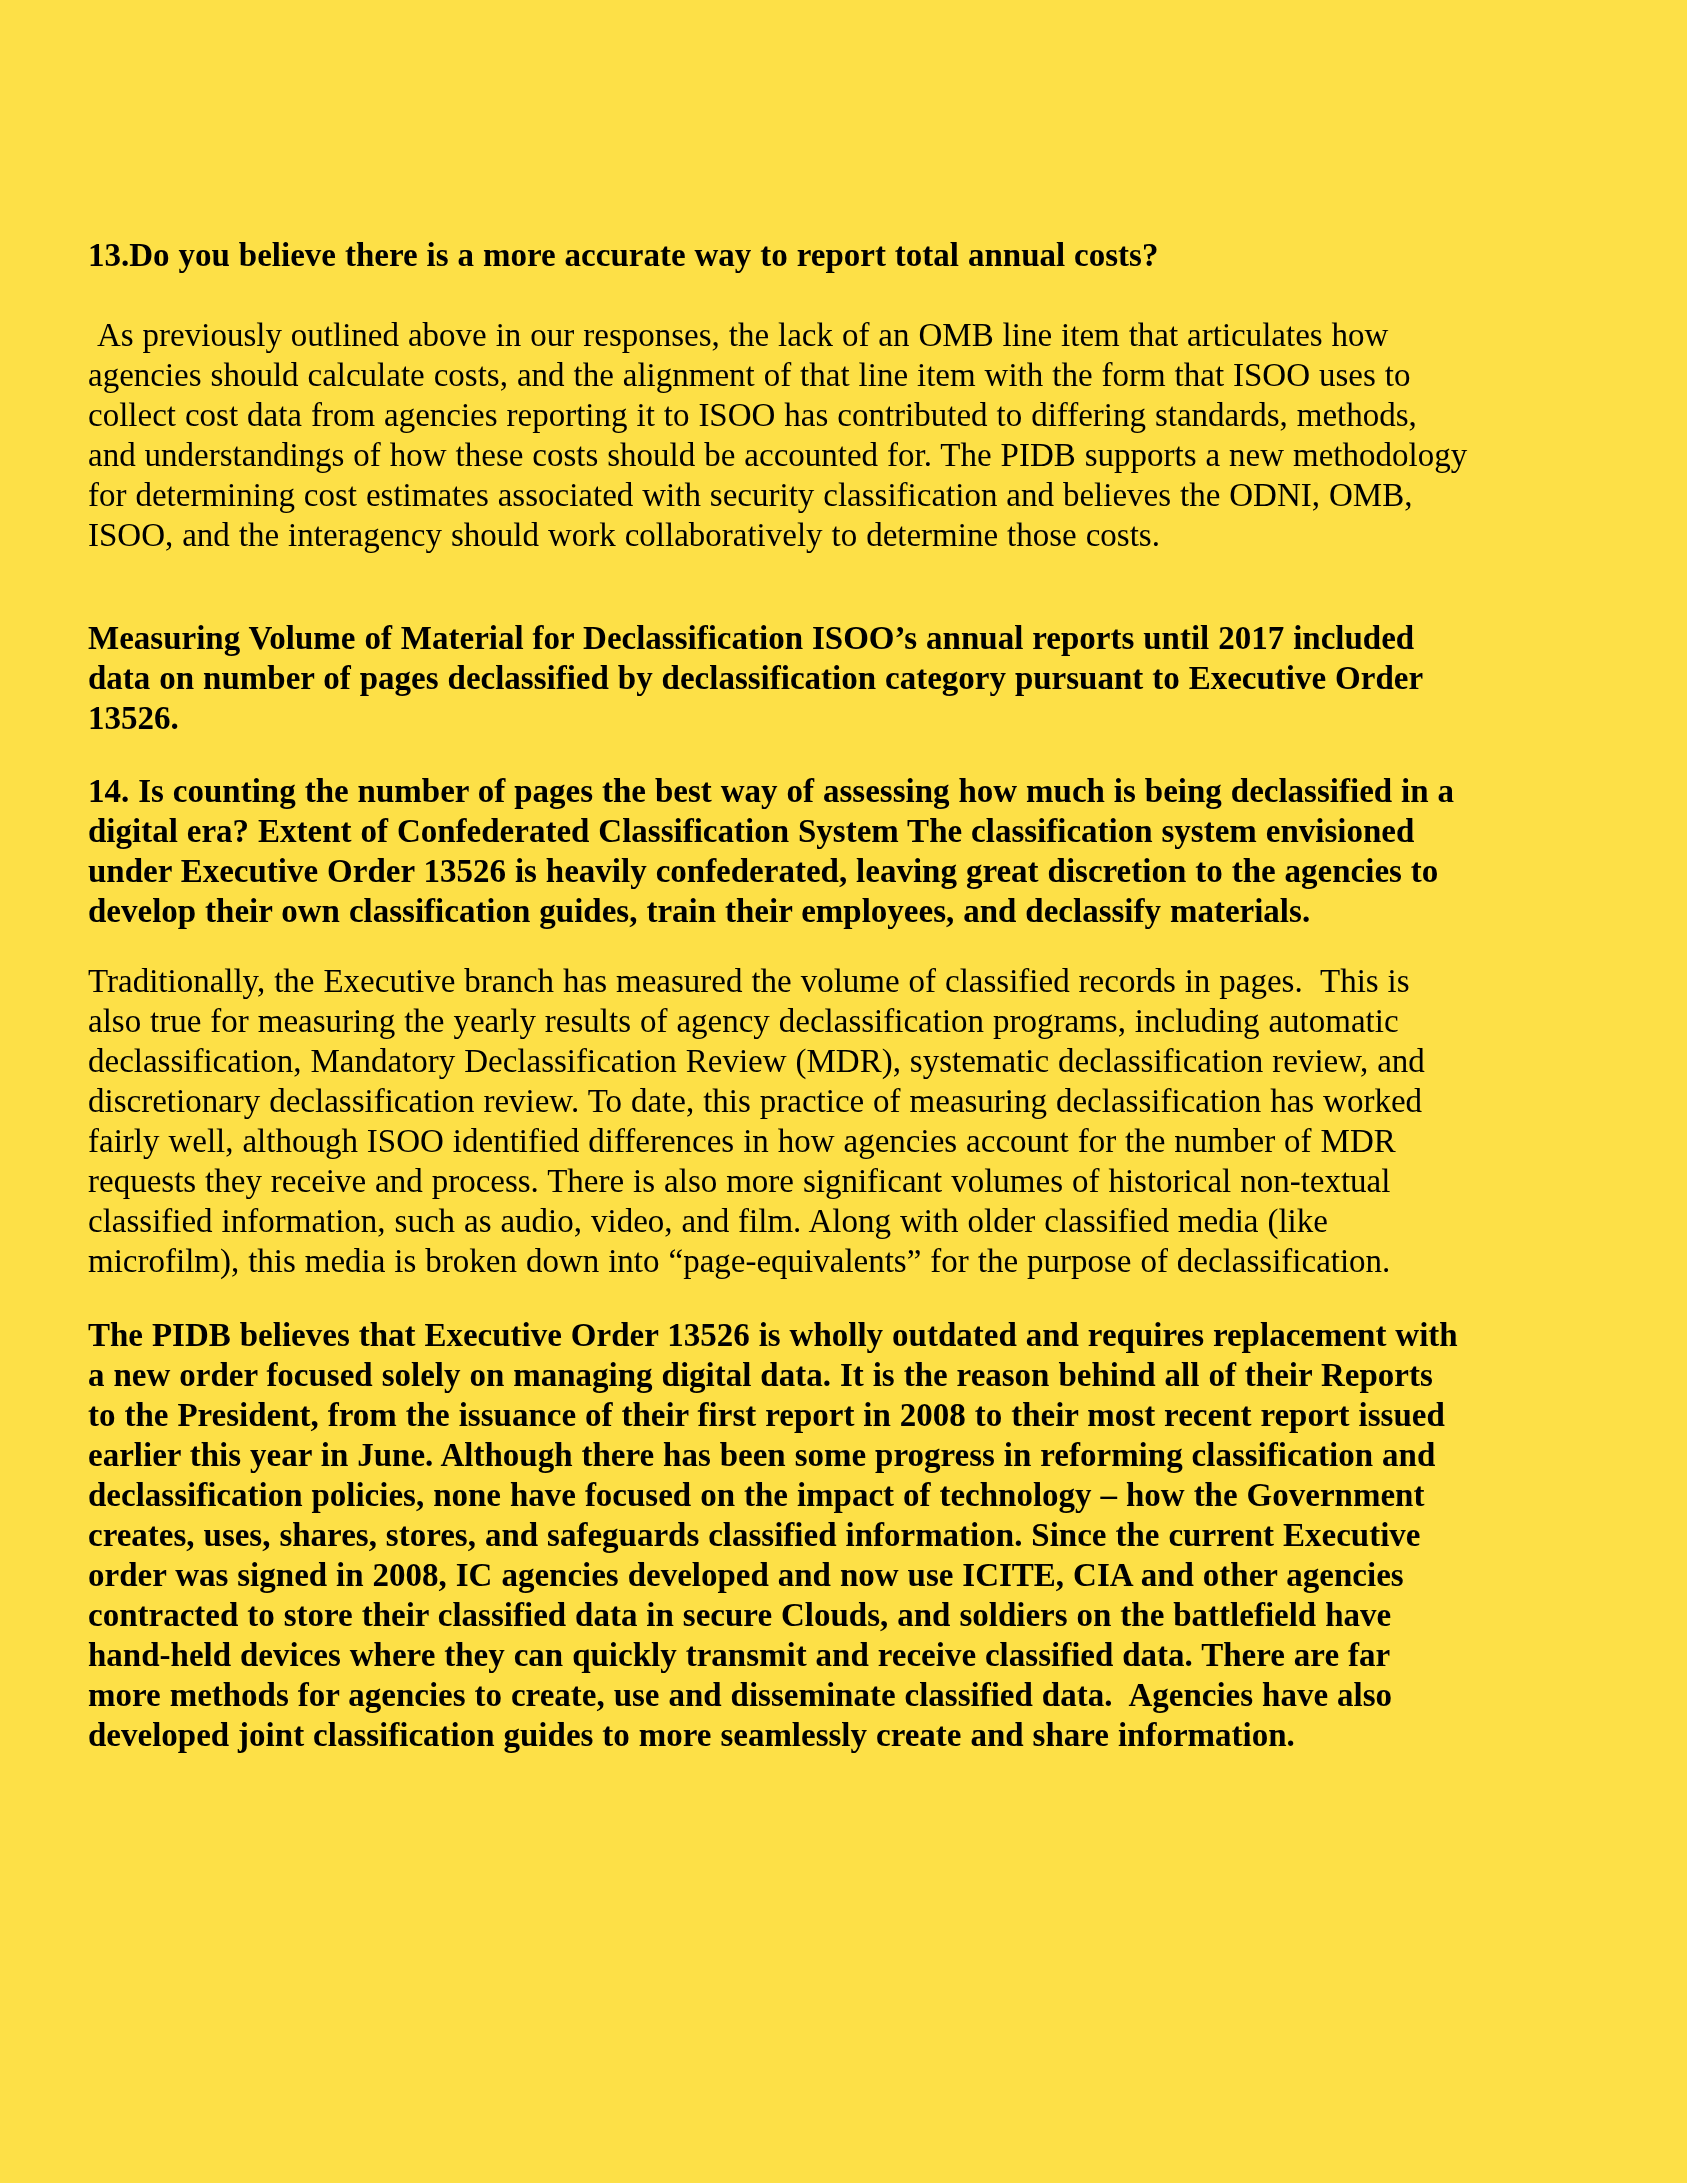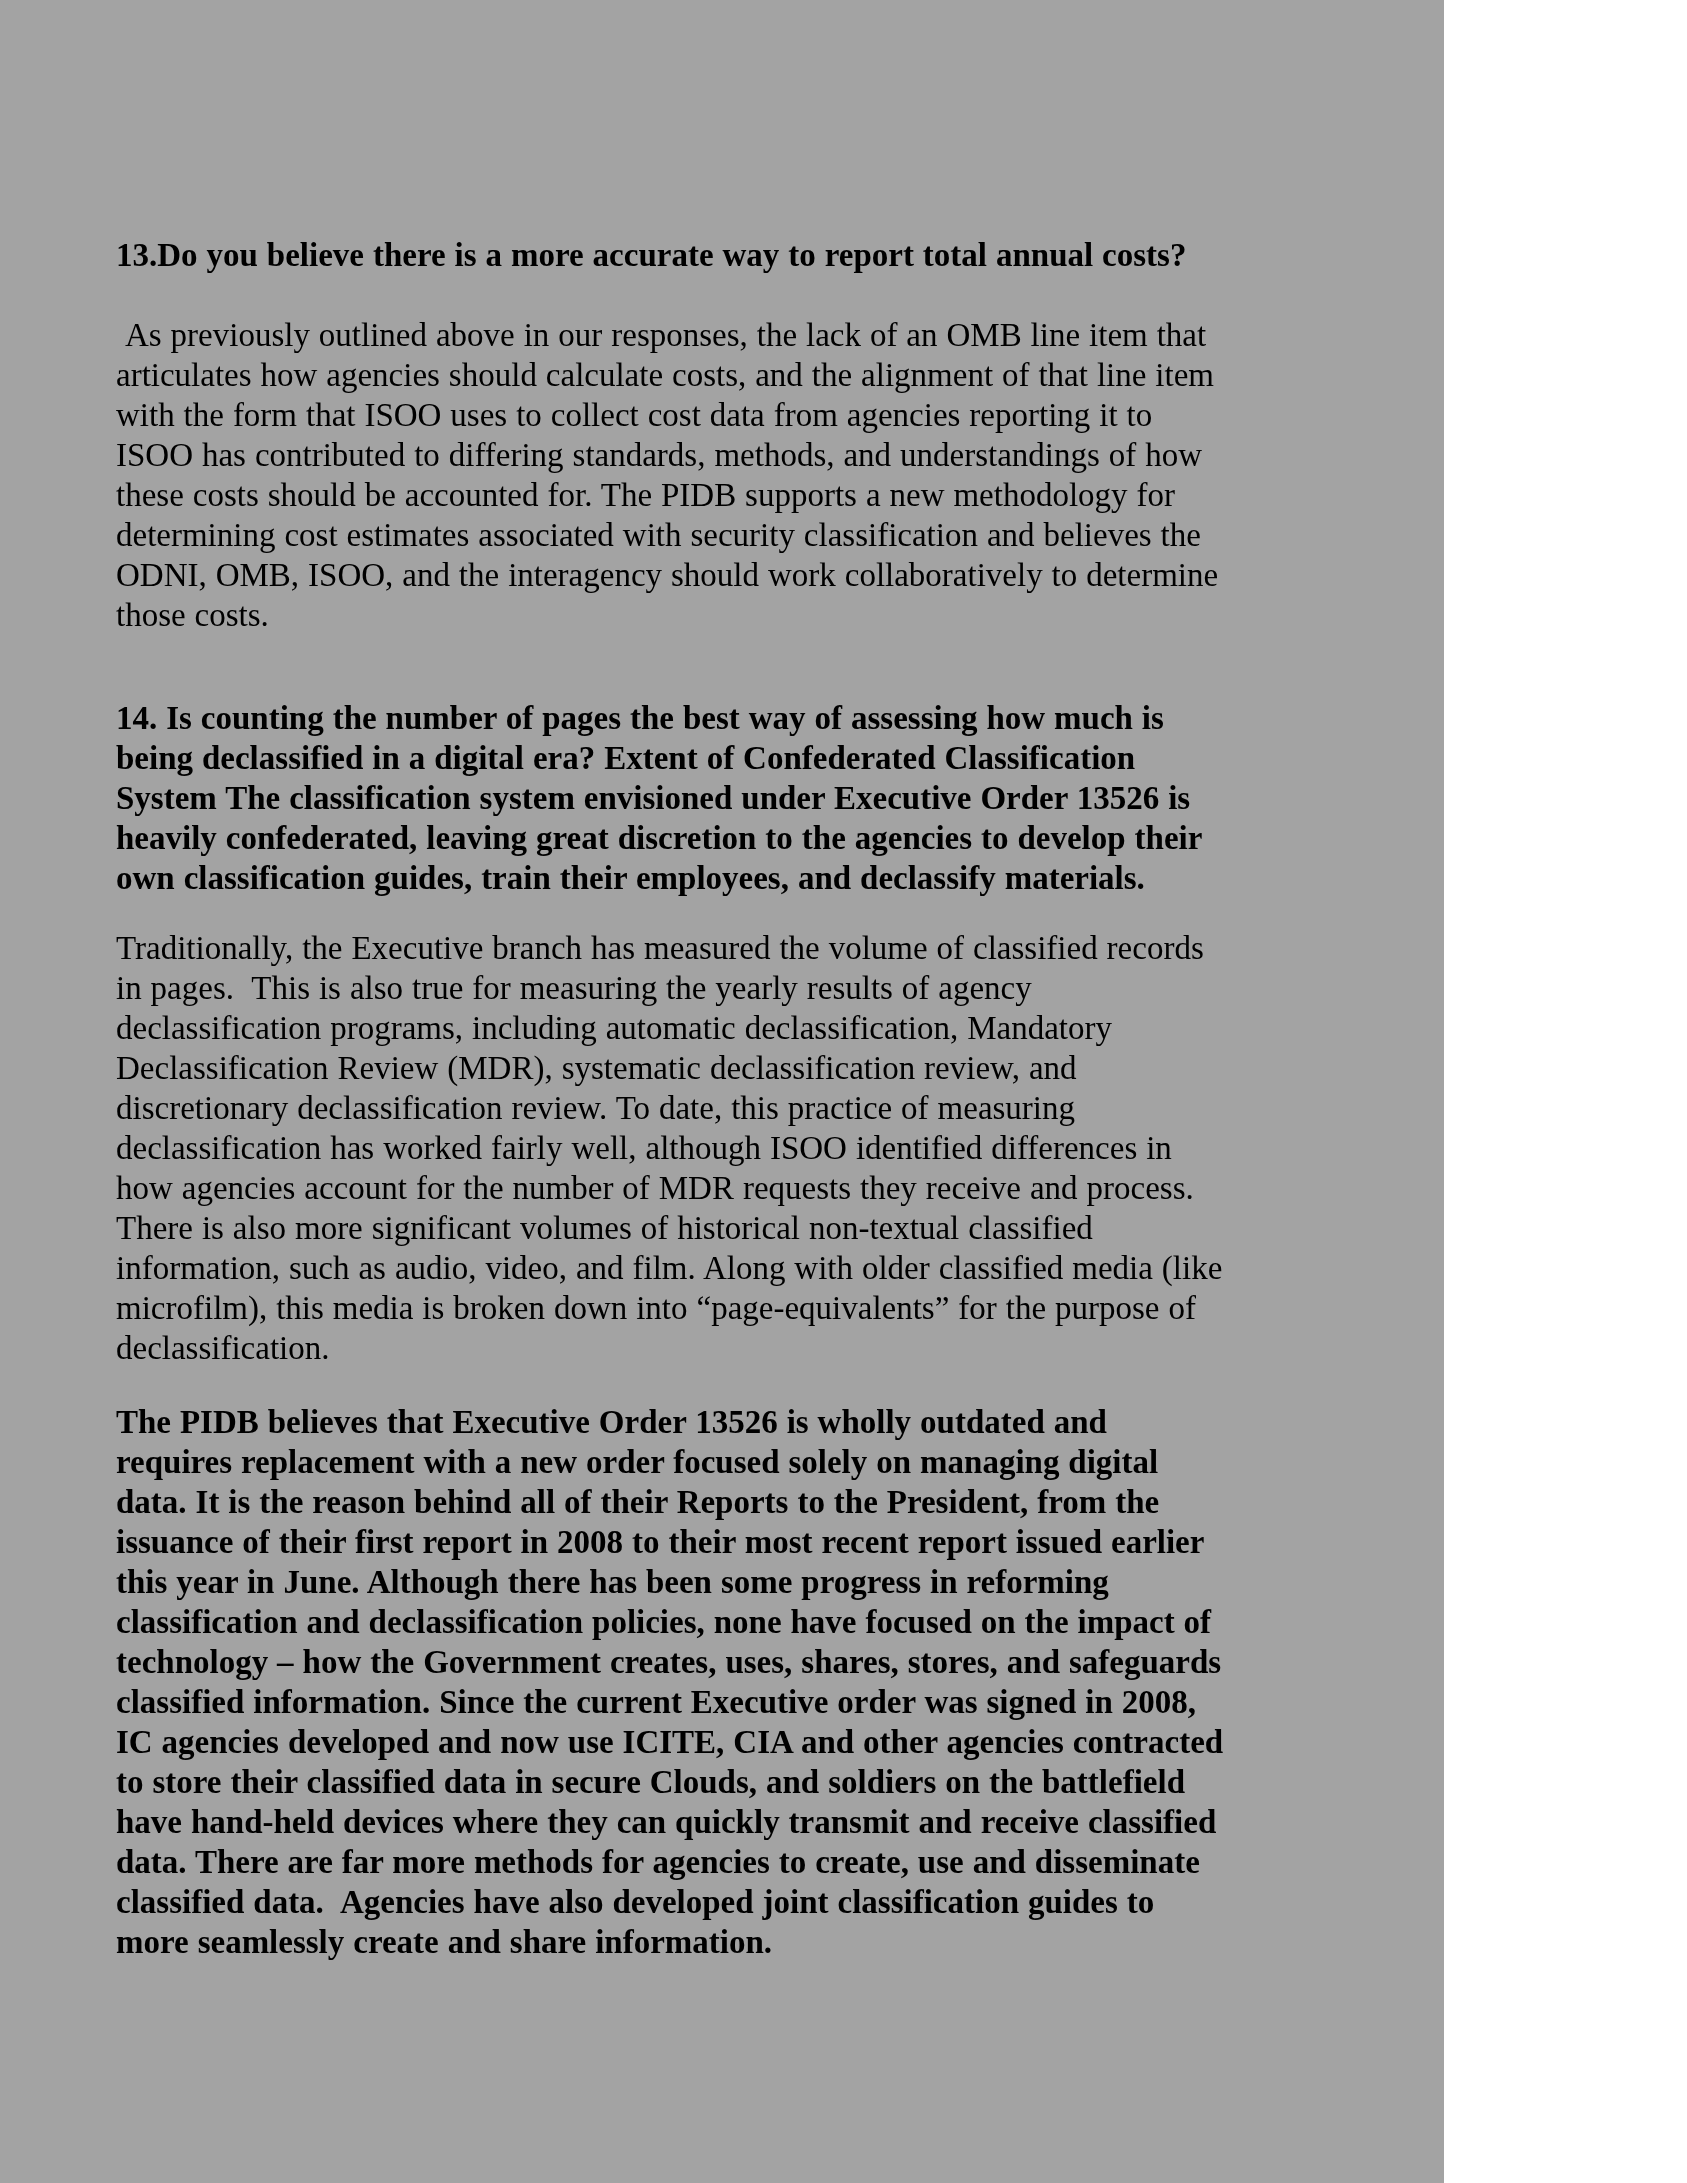--- a/index.html
+++ b/index.html
@@ -7,28 +7,28 @@
     padding: 0;
     background: #ffffff;
   }
   body {
     width: 1687px;
     height: 2183px;
     position: relative;
   }
   .page {
     box-sizing: border-box;
-    width: 1444px;
+    width: 1687px;
     height: 2183px;
-    padding: 235px 218px 0 116px;
+    padding: 235px 218px 0 88px;
     font-family: "Liberation Serif", serif;
     font-size: 33px;
     line-height: 40px;
     color: #000000;
-    background: #a3a3a3;
+    background: #fde047;
   }
   .page p {
     margin: 0;
     white-space: pre-wrap;
     word-spacing: 0.7px;
   }
   .bold {
     font-weight: bold;
   }
   .q13-heading   { margin-bottom: 40px !important; }
@@ -40,20 +40,21 @@
 </style>
 </head>
 <body>
 
 <div class="page">
 
   <p class="bold q13-heading">13.Do you believe there is a more accurate way to report total annual costs?</p>
 
   <p class="q13-answer"> As previously outlined above in our responses, the lack of an OMB line item that articulates how agencies should calculate costs, and the alignment of that line item with the form that ISOO uses to collect cost data from agencies reporting it to ISOO has contributed to differing standards, methods, and understandings of how these costs should be accounted for. The PIDB supports a new methodology for determining cost estimates associated with security classification and believes the ODNI, OMB, ISOO, and the interagency should work collaboratively to determine those costs.</p>
 
+  <p class="bold mv-heading">Measuring Volume of Material for Declassification ISOO’s annual reports until 2017 included data on number of pages declassified by declassification category pursuant to Executive Order 13526.</p>
 
   <p class="bold q14-heading">14. Is counting the number of pages the best way of assessing how much is being declassified in a digital era? Extent of Confederated Classification System The classification system envisioned under Executive Order 13526 is heavily confederated, leaving great discretion to the agencies to develop their own classification guides, train their employees, and declassify materials.</p>
 
   <p class="q14-para-1">Traditionally, the Executive branch has measured the volume of classified records in pages.  This is also true for measuring the yearly results of agency declassification programs, including automatic declassification, Mandatory Declassification Review (MDR), systematic declassification review, and discretionary declassification review. To date, this practice of measuring declassification has worked fairly well, although ISOO identified differences in how agencies account for the number of MDR requests they receive and process. There is also more significant volumes of historical non-textual classified information, such as audio, video, and film. Along with older classified media (like microfilm), this media is broken down into “page-equivalents” for the purpose of declassification.</p>
 
   <p class="q14-para-2">The PIDB believes that Executive Order 13526 is wholly outdated and requires replacement with a new order focused solely on managing digital data. It is the reason behind all of their Reports to the President, from the issuance of their first report in 2008 to their most recent report issued earlier this year in June. Although there has been some progress in reforming classification and declassification policies, none have focused on the impact of technology – how the Government creates, uses, shares, stores, and safeguards classified information. Since the current Executive order was signed in 2008, IC agencies developed and now use ICITE, CIA and other agencies contracted to store their classified data in secure Clouds, and soldiers on the battlefield have hand-held devices where they can quickly transmit and receive classified data. There are far more methods for agencies to create, use and disseminate classified data.  Agencies have also developed joint classification guides to more seamlessly create and share information.</p>
 
 
 </div>
 

